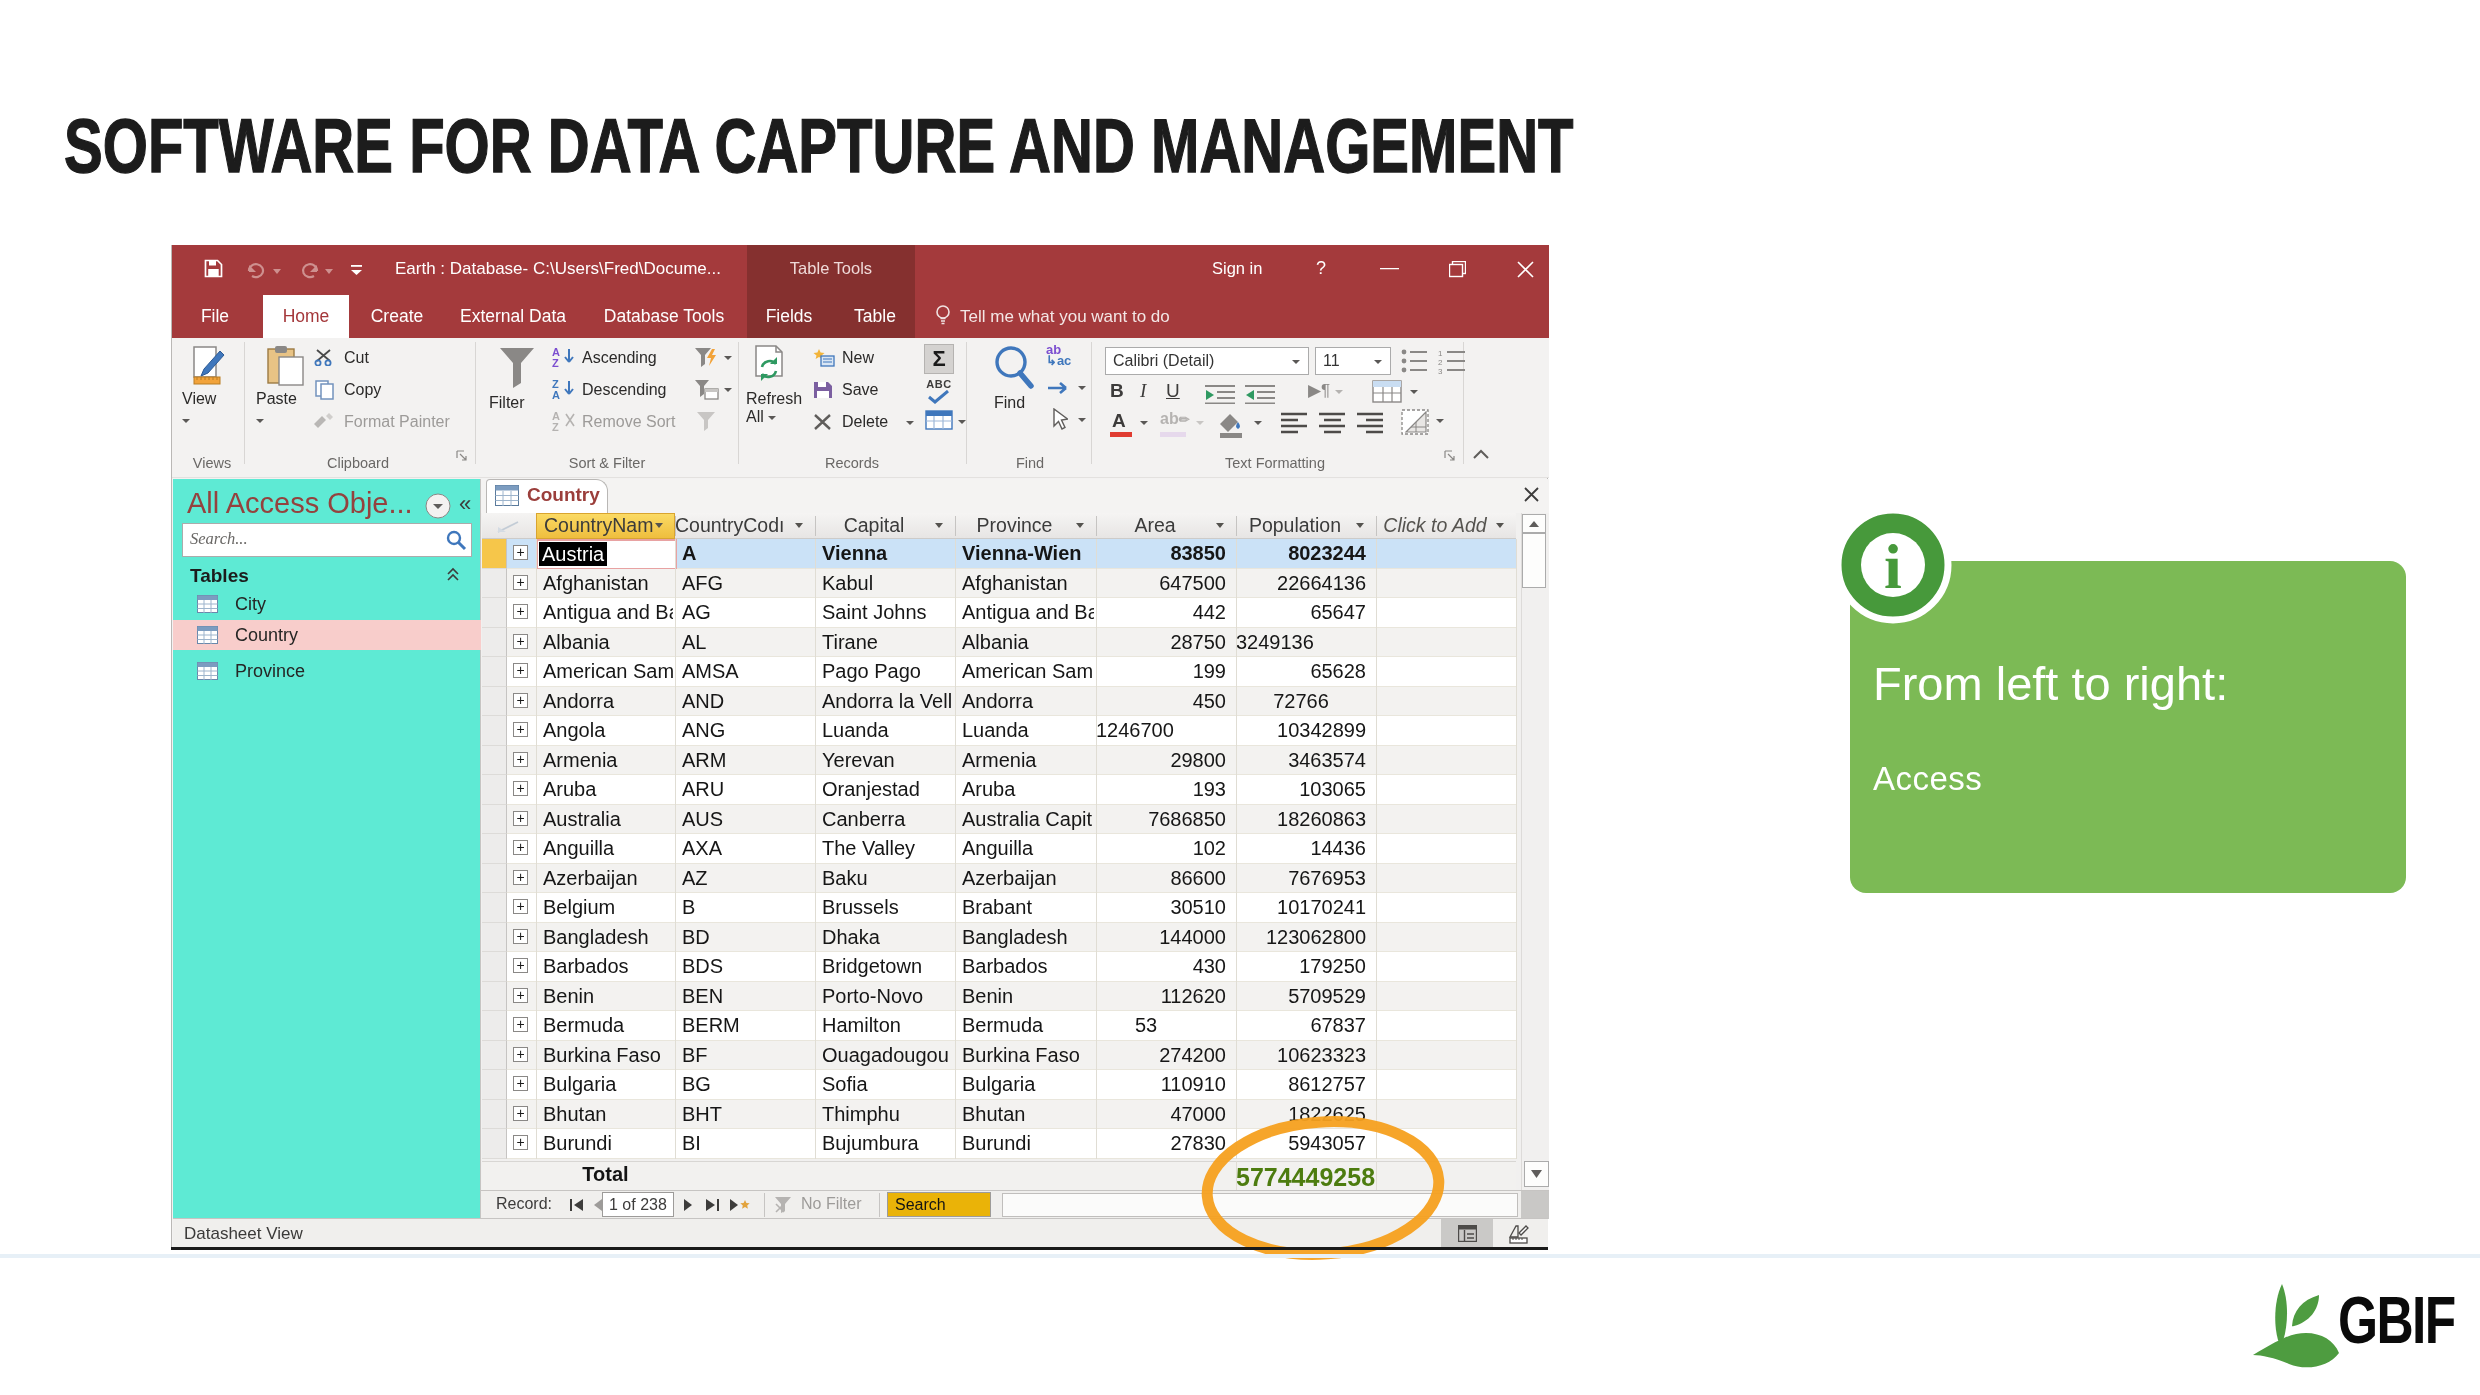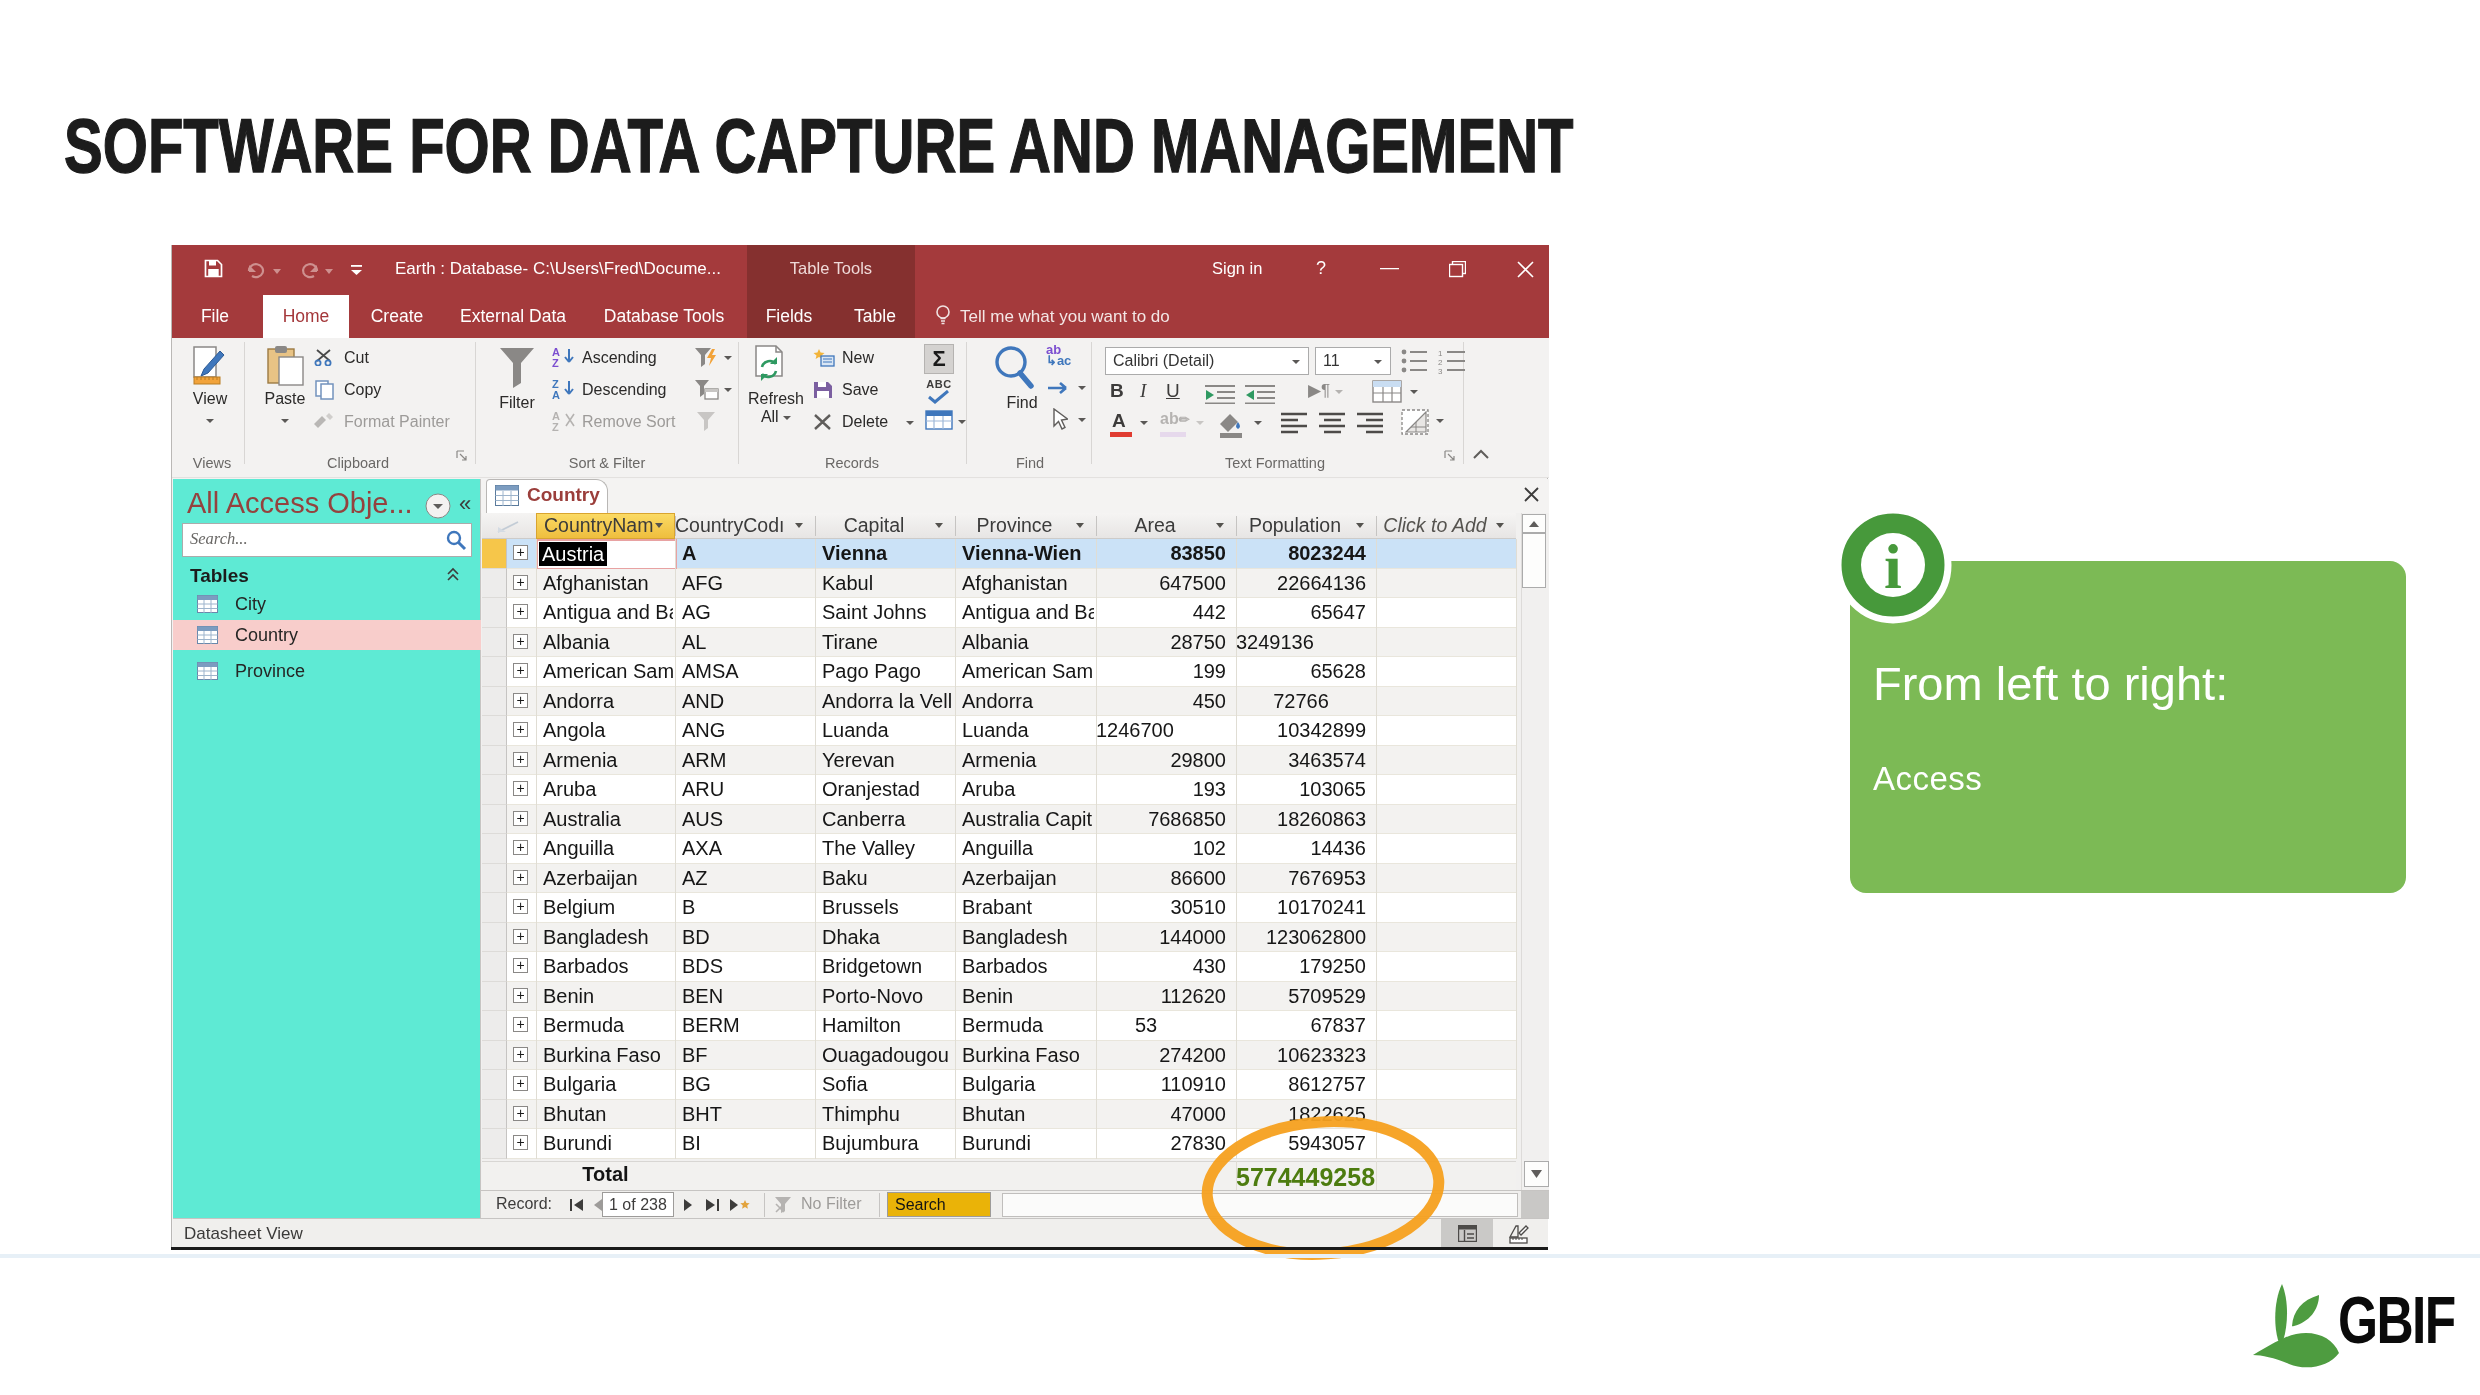--- a/index.html
+++ b/index.html
@@ -13,21 +13,21 @@
 #ctx{left:575px;top:0;width:168px;height:93px;background:#85302F}
 #ctx .lbl{position:absolute;left:0;top:14px;width:168px;text-align:center;color:#EFD9D8;font-size:16.5px}
 .tbtxt{color:#fff;font-size:17px;white-space:nowrap}
 .tab{position:absolute;top:50px;height:43px;line-height:43px;text-align:center;color:#fff;font-size:17.5px}
 #hometab{background:#fff;color:#A4373A}
 #ribbon{left:0;top:93px;width:1377px;height:140px;background:#F3F2F1;border-bottom:1px solid #E3E1DF}
 .gsep{position:absolute;top:4px;width:1px;height:122px;background:#D8D6D4}
 .glabel{position:absolute;top:117px;height:18px;font-size:14.5px;color:#6a6866;text-align:center;white-space:nowrap}
 .rtxt{position:absolute;font-size:16px;color:#2b2a29;white-space:nowrap}
 .rgray{color:#9d9b99}
-.bigbtn{position:absolute;text-align:center;font-size:16px;color:#2b2a29}
+.bigbtn{position:absolute;text-align:left;font-size:16px;color:#2b2a29}
 .dd{display:inline-block;width:0;height:0;border-left:4px solid transparent;border-right:4px solid transparent;border-top:4px solid #5a5856;vertical-align:middle}
 .combo{position:absolute;background:#fff;border:1px solid #ABABAB;font-size:16px;color:#333;line-height:26px;padding-left:7px}
 #navpane{left:1px;top:234px;width:308px;height:739px;background:#5eead4;border-right:1px solid #C6C4C2}
 #navtitle{left:14px;top:8px;font-size:29px;color:#94423E;white-space:nowrap}
 #searchbox{left:9px;top:44px;width:290px;height:34px;background:#fff;border:1px solid #ABABAB}
 #sheet{left:309px;top:234px;width:1068px;height:739px;background:#F1F0EF}
 #recbar{left:309px;top:945px;width:1068px;height:28px;background:#F0EFED;border-top:1px solid #C6C4C2;font-size:16px;color:#3d3c3b}
 #statusbar{left:1px;top:973px;width:1375px;height:29px;background:#F0EFED;border-top:1px solid #C6C4C2}
 #blackline{left:171px;top:1247px;width:1377px;height:3px;background:#1a1a1a}
 #blueline{left:0;top:1254px;width:2480px;height:4px;background:#E7F0F7}

